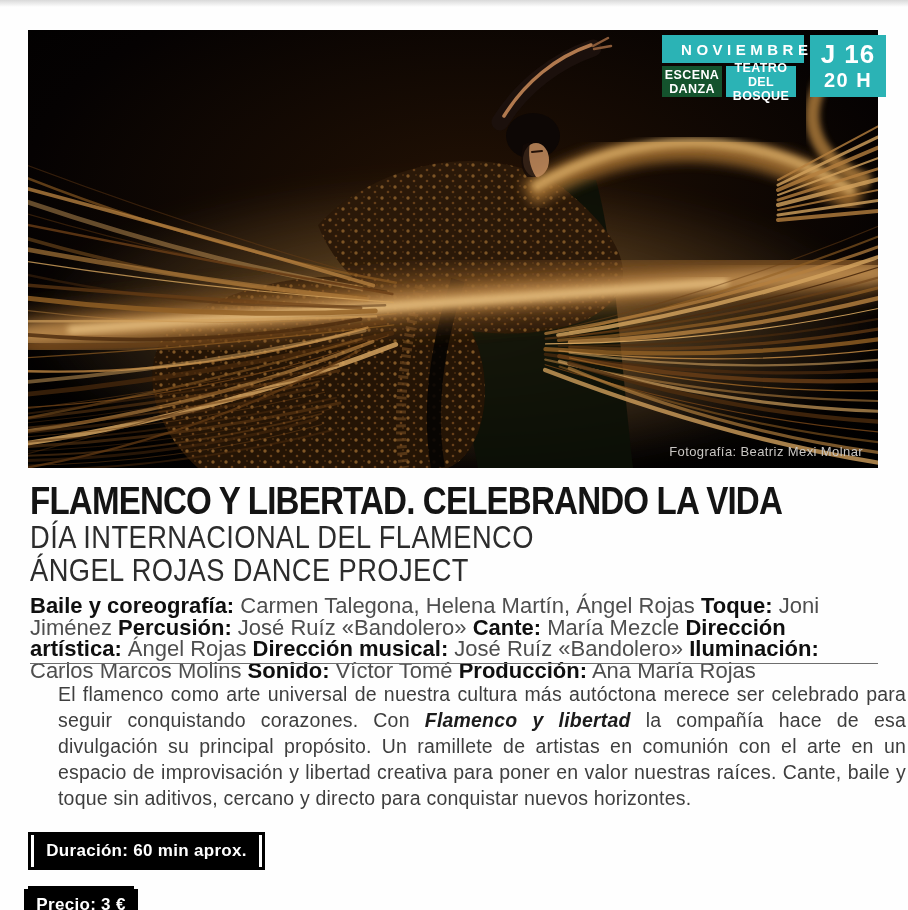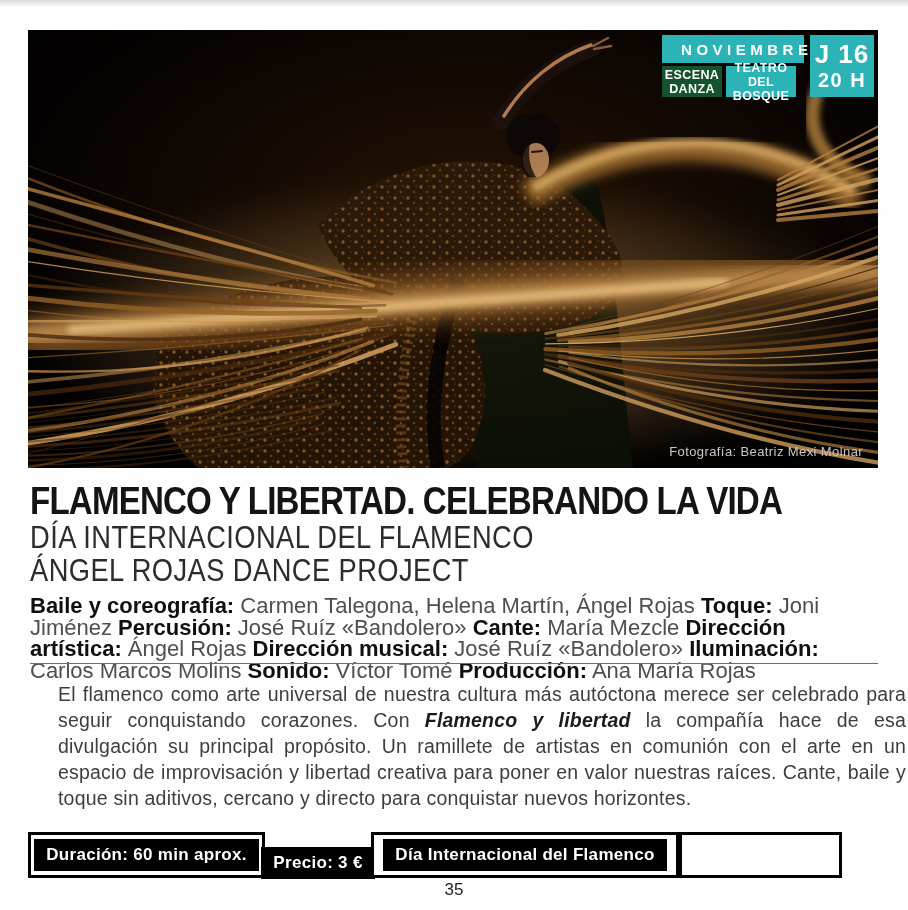--- a/index.html
+++ b/index.html
@@ -13,21 +13,21 @@
   .photo svg { position:absolute; inset:0; display:block; }
 
   .badge { position:absolute; color:#fff; text-align:center;
     display:flex; flex-direction:column; justify-content:center; align-items:center; }
   .badge-month { left:634px; top:5px; width:142px; height:28px; background:#2bb3b5;
     font-size:15px; font-weight:700; letter-spacing:4.5px; text-indent:4.5px;padding-left:23px; }
   .badge-program { left:634px; top:36px; width:60px; height:31px; background:#14532d;
     font-size:12.5px; font-weight:700; line-height:14px; letter-spacing:.4px; }
   .badge-venue { left:698px; top:36px; width:70px; height:31px; background:#2bb3b5;
     font-size:12.5px; font-weight:700; line-height:14px; letter-spacing:.4px; }
-  .badge-date { left:782px; top:5px; width:64px; height:62px; background:#2bb3b5; }
+  .badge-date { left:782px; top:5px; width:76px; height:62px; background:#2bb3b5; }
   .badge-date .d { font-size:26px; font-weight:700; letter-spacing:1px; line-height:28px; }
   .badge-date .t { font-size:20px; font-weight:700; letter-spacing:1.5px; line-height:24px; }
 
   .photo-credit { position:absolute; right:15px; bottom:9px; color:#c9c6c3;
     font-size:13px; letter-spacing:.4px; }
 
   
   .title { position:absolute; left:30px; top:479px; font-size:39px; font-weight:700;
     color:#141414; white-space:nowrap; letter-spacing:-1px;
     transform:scaleX(.85); transform-origin:left top; }
@@ -45,21 +45,21 @@
 
   .rule { position:absolute; left:30px; top:663px; width:848px; height:1px; background:#6e6e6e; }
 
   
   .description { position:absolute; left:30px; top:681px; width:848px;
     font-size:19.5px; line-height:26px; color:#3e3e3e; text-align:justify; letter-spacing:.2px;margin-left:28px; }
   .seg-bi { font-weight:700; font-style:italic; color:#1b1b1b; }
 
   
   .footer-bar { position:absolute; left:28px; top:832px; width:850px; height:46px;
-    display:flex; gap:0; }
+    display:flex; gap:0;flex-direction:column; }
   .fcell { border:3px solid #000; background:#fff; display:flex; align-items:center; justify-content:center; }
   .fcell:nth-child(1){ width:237px; }
   .fcell:nth-child(2){ width:106px;margin-top:16px; }
   .fcell:nth-child(3){ width:308px; }
   .fcell:nth-child(4){ width:163px; }
   .fpill { background:#000; color:#fff; font-size:17px; font-weight:600; letter-spacing:.3px;
     padding:6px 12px; white-space:nowrap; }
 
   .page-number { position:absolute; left:0; top:880px; width:908px; text-align:center;
     font-size:17px; color:#222; }
@@ -248,14 +248,13 @@
       </div>
       <div class="fcell">
         <span class="fpill">Precio: 3 €</span>
       </div>
       <div class="fcell">
         <span class="fpill">Día Internacional del Flamenco</span>
       </div>
       <div class="fcell"></div>
     </div>
 
-  <div class="page-number">35</div>
 </div>
 
 </body></html>

